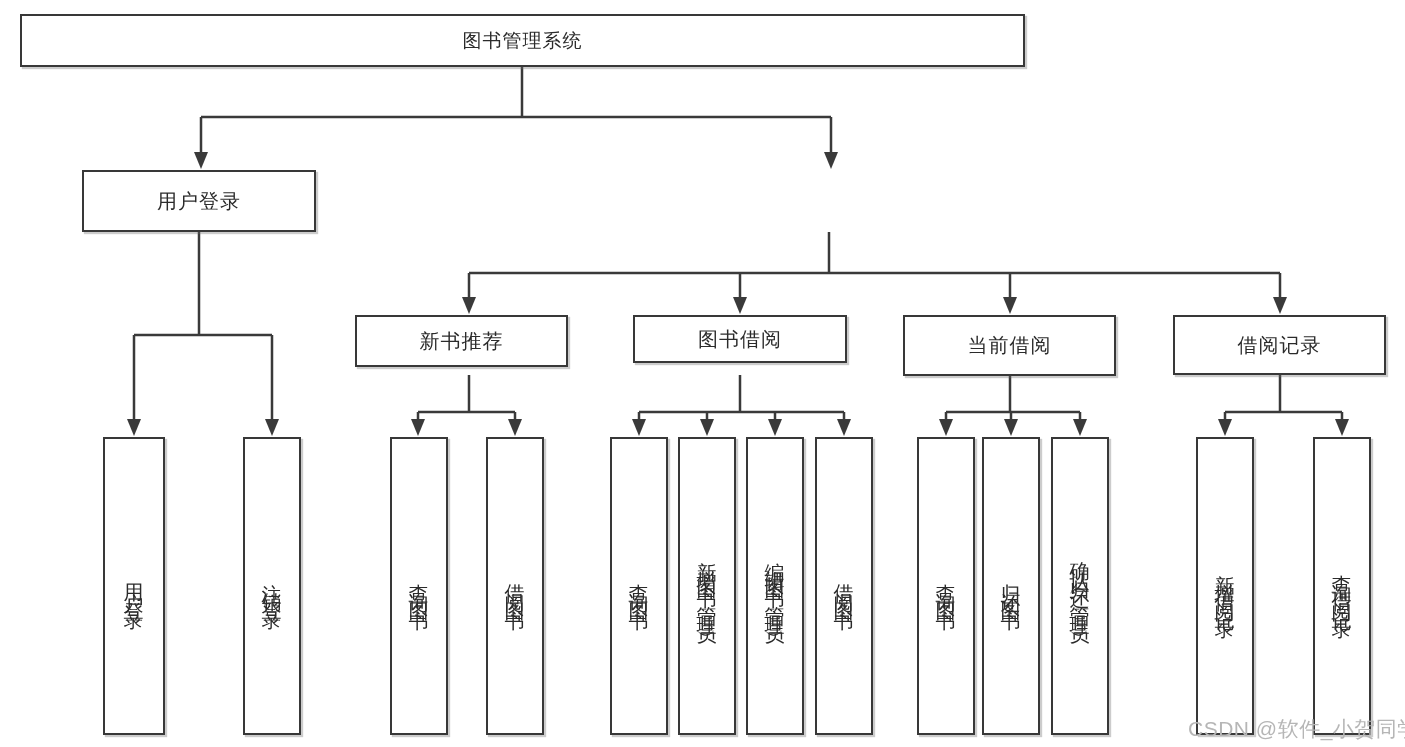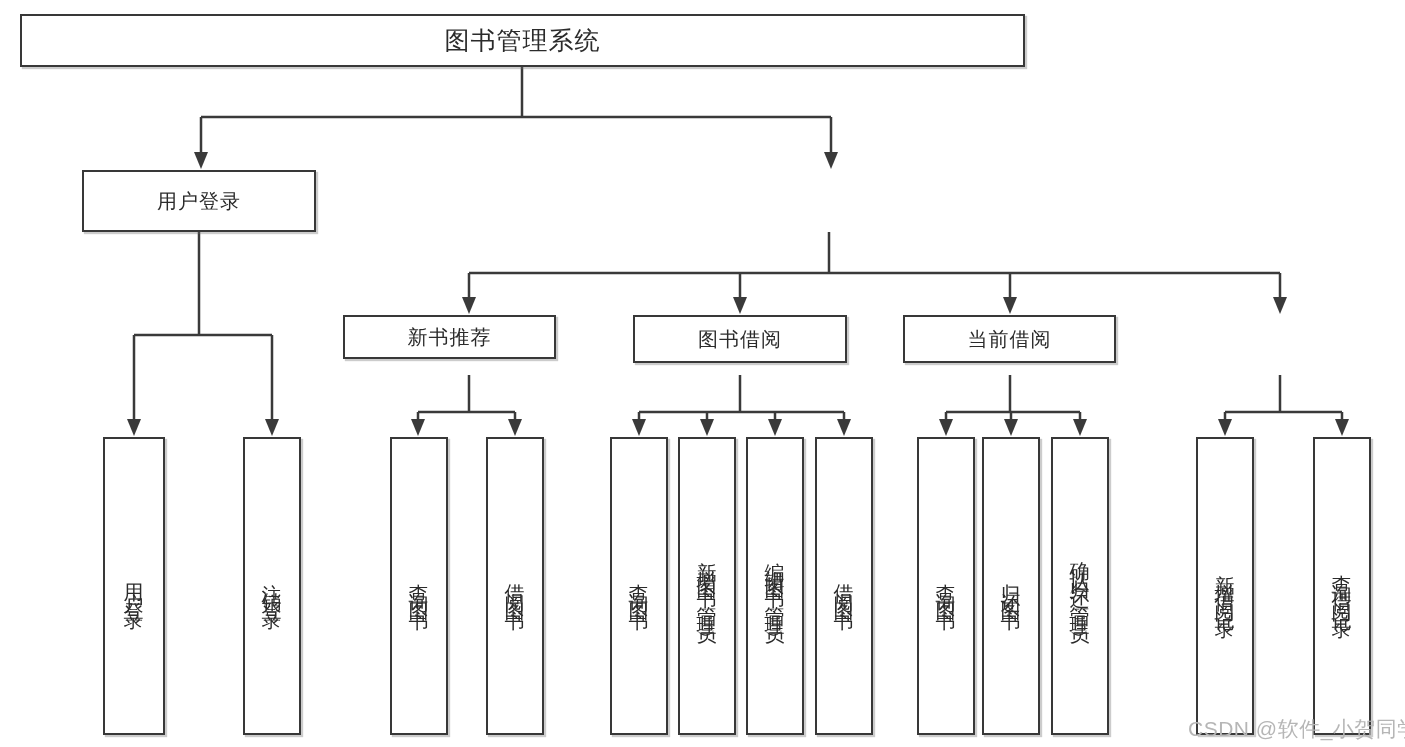--- a/index.html
+++ b/index.html
@@ -8,21 +8,21 @@
     font-family:"Liberation Sans",sans-serif;color:#2b2b2b;
   }
   .node{
     position:absolute;box-sizing:border-box;background:#ffffff;
     border:2px solid #383838;
     box-shadow:2px 2px 1px rgba(110,110,110,0.35);
     display:flex;align-items:center;justify-content:center;
     text-align:center;
   }
   .node.h span{font-size:20px;letter-spacing:1px;white-space:nowrap;}
-  .node.root span{font-size:25px;letter-spacing:1px;}
+  .node.root span{font-size:19px;letter-spacing:1px;}
   .node.v span{
     writing-mode:vertical-lr;text-orientation:mixed;
     font-size:20px;letter-spacing:9px;line-height:1;white-space:nowrap;
   }
   #wires{position:absolute;left:0;top:0;width:1405px;height:747px;pointer-events:none;}
   #wires path{stroke:#3a3a3a;stroke-width:2.5;fill:none;}
   #wires polygon{fill:#3a3a3a;stroke:none;}
   .watermark{
     position:absolute;left:1188px;top:715px;width:212px;
     font-size:21px;color:#b6b6b6;white-space:nowrap;letter-spacing:0.5px;
@@ -70,28 +70,31 @@
   </svg>
 
   <div class="node h root" style="left:20px;top:14px;width:1005px;height:53px">
     <span>图书管理系统</span>
   </div>
 
   <div class="node h" style="left:82px;top:170px;width:234px;height:62px">
     <span>用户登录</span>
   </div>
 
-  <div class="node h" style="left:343px;top:315px;width:213px;height:44px">
+  <div class="node h" style="left:355px;top:315px;width:213px;height:52px">
     <span>新书推荐</span>
   </div>
   <div class="node h" style="left:633px;top:315px;width:214px;height:48px">
     <span>图书借阅</span>
   </div>
-  <div class="node h" style="left:903px;top:315px;width:213px;height:48px">
+  <div class="node h" style="left:903px;top:315px;width:213px;height:61px">
     <span>当前借阅</span>
+  </div>
+  <div class="node h" style="left:1173px;top:315px;width:213px;height:60px">
+    <span>借阅记录</span>
   </div>
 
   <div class="node v" style="left:103px;top:437px;width:62px;height:298px">
     <span>用户登录</span>
   </div>
   <div class="node v" style="left:243px;top:437px;width:58px;height:298px">
     <span>注销登录</span>
   </div>
 
   <div class="node v" style="left:390px;top:437px;width:58px;height:298px">

